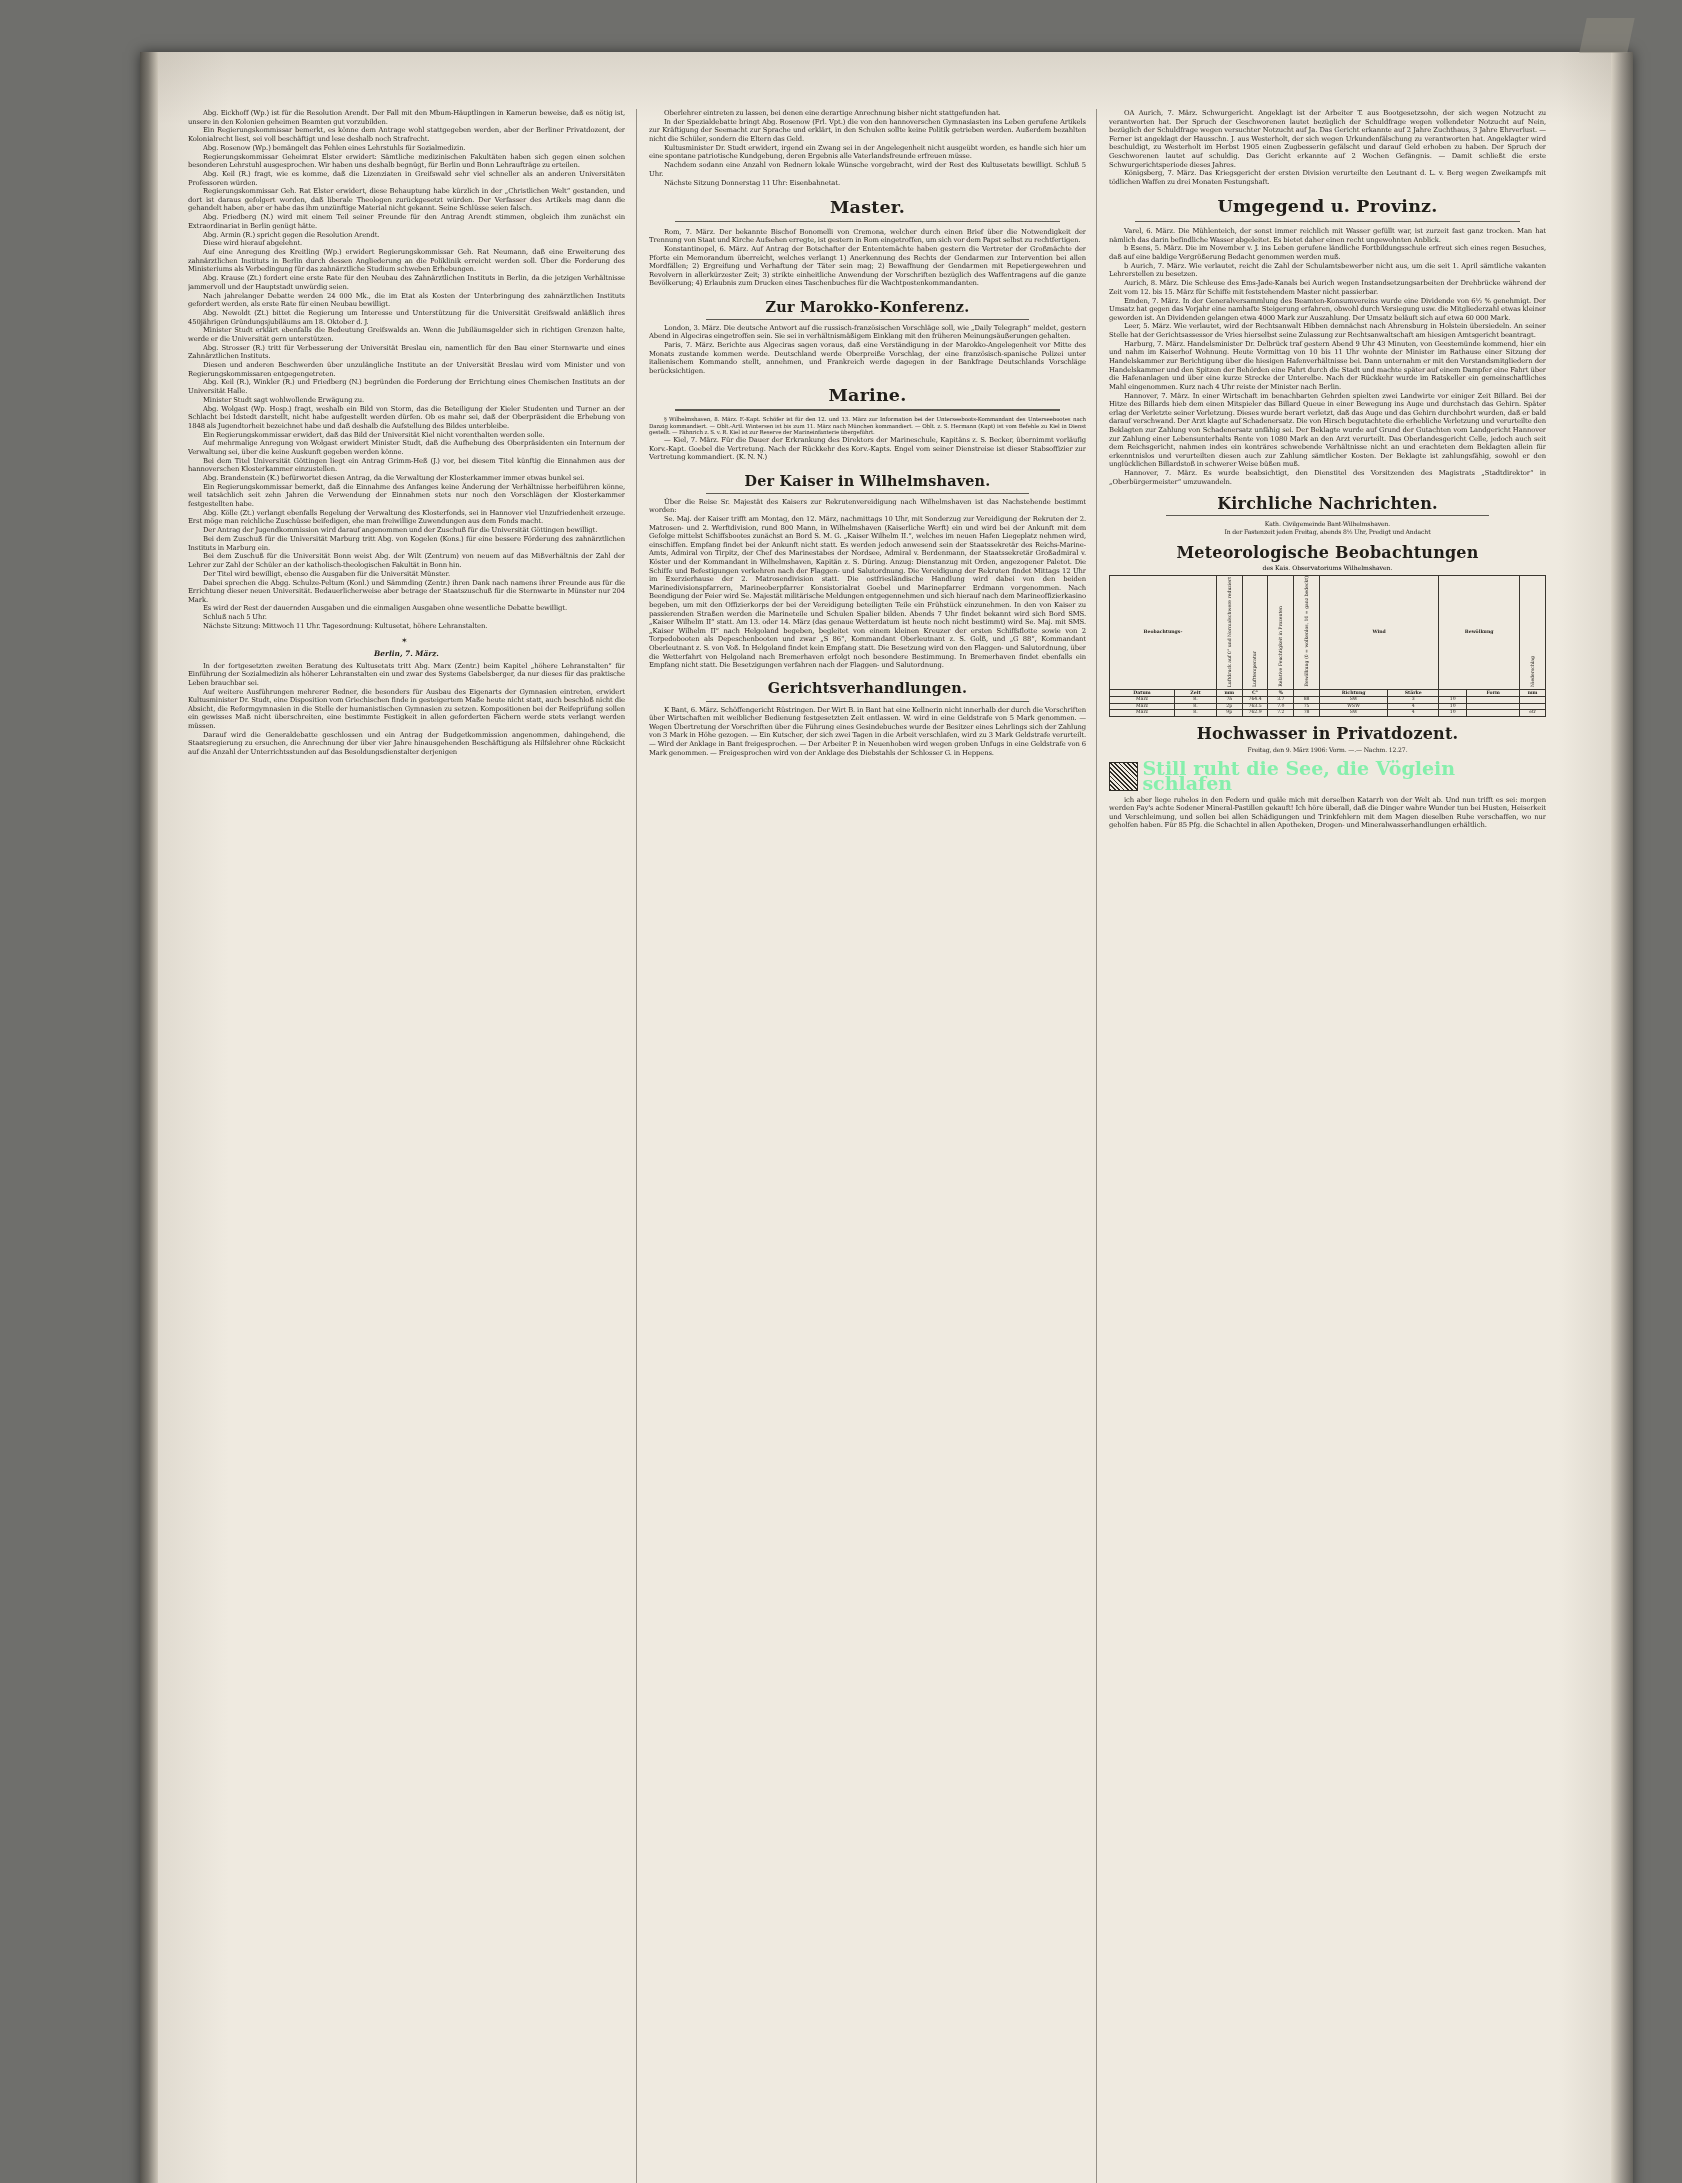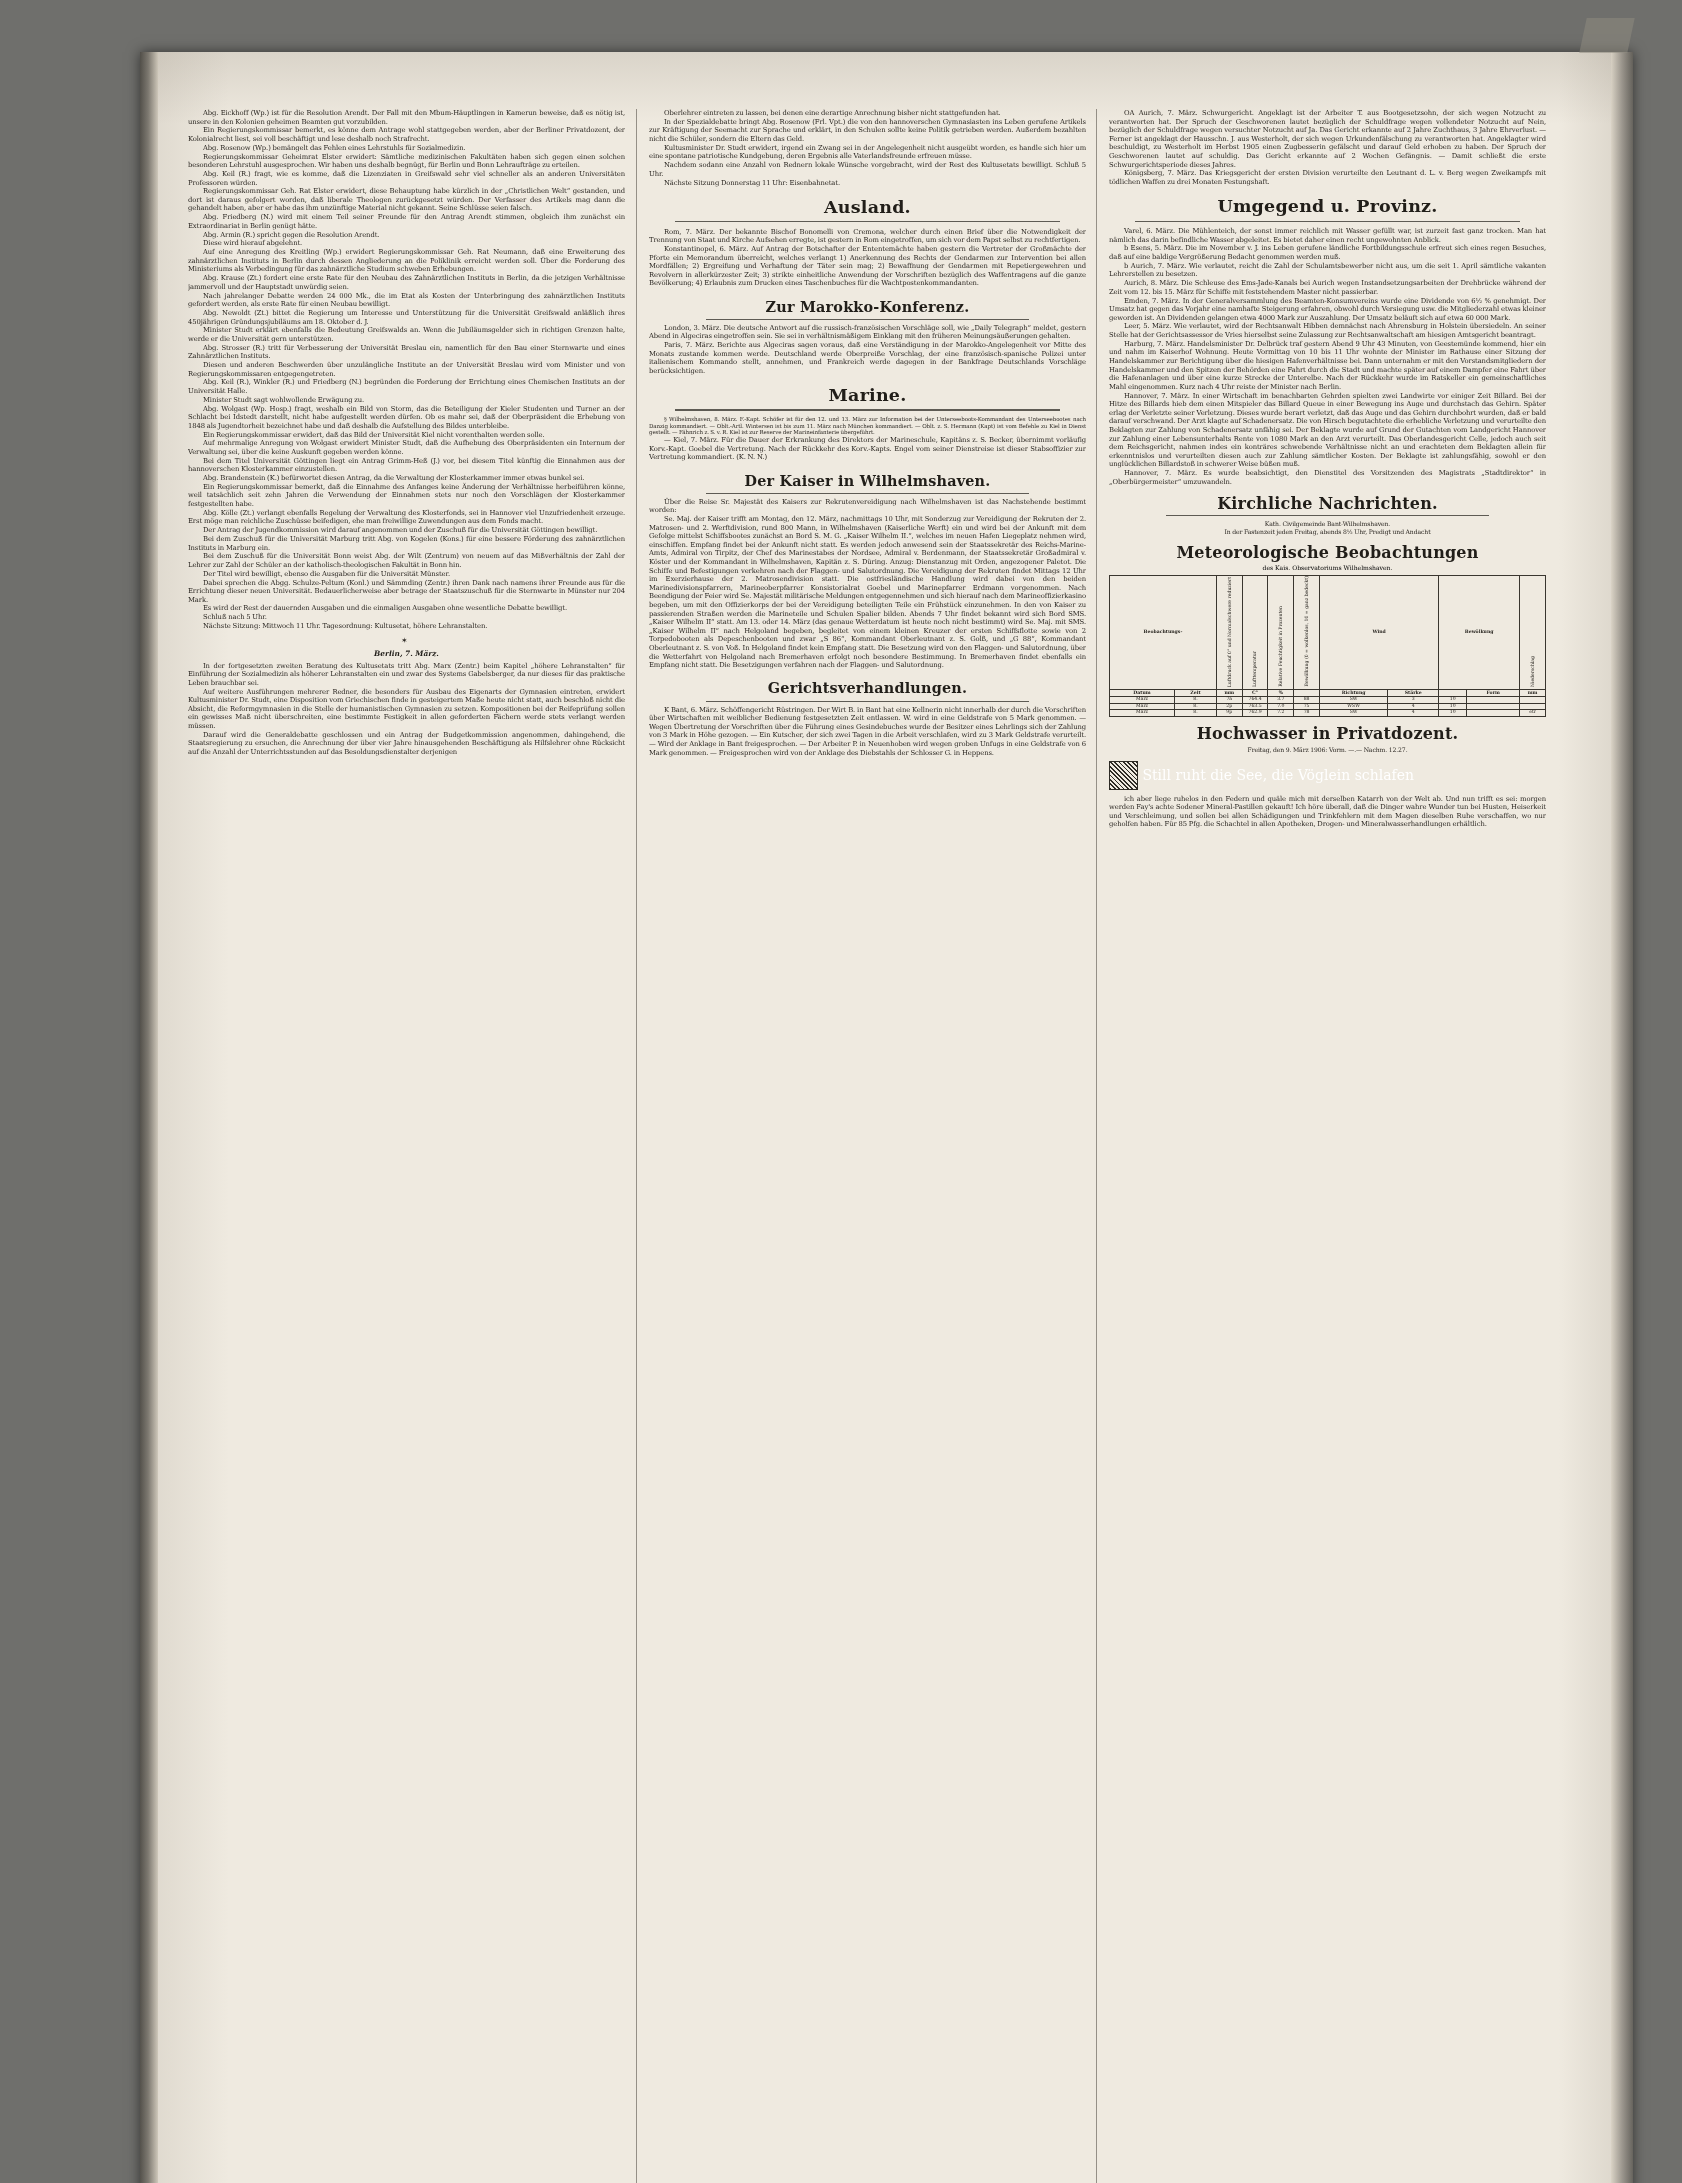--- a/index.html
+++ b/index.html
@@ -188,24 +188,24 @@
   }
   .ornament {
     flex: 0 0 27px;
     height: 27px;
     background:
       repeating-linear-gradient(45deg, #2e2b25 0 1.3px, #efeae0 1.3px 3.1px);
     border: 0.9px solid #2e2b25;
   }
   .final-head h2 {
     margin: 0;
-    font-size: 14px;
+    font-size: 19px;
     line-height: 15px;
-    font-weight: 400;
-    color: #ffffff;
+    font-weight: 700;
+    color: #86efac;
   }
 </style>
 </head>
 <body>
 
 <div class="page">
   <div class="paper">
     <div class="paper-grain"></div>
   </div>
   <div class="binding"></div>
@@ -260,21 +260,21 @@
     </div>
 
     <div class="col col2">
       <p class="t">Oberlehrer eintreten zu lassen, bei denen eine derartige Anrechnung bisher nicht stattgefunden hat.</p>
       <p class="t">In der Spezialdebatte bringt Abg. Rosenow (Frl. Vpt.) die von den hannoverschen Gymnasiasten ins Leben gerufene Artikels zur Kräftigung der Seemacht zur Sprache und erklärt, in den Schulen sollte keine Politik getrieben werden. Außerdem bezahlten nicht die Schüler, sondern die Eltern das Geld.</p>
       <p class="t">Kultusminister Dr. Studt erwidert, irgend ein Zwang sei in der Angelegenheit nicht ausgeübt worden, es handle sich hier um eine spontane patriotische Kundgebung, deren Ergebnis alle Vaterlandsfreunde erfreuen müsse.</p>
       <p class="t">Nachdem sodann eine Anzahl von Rednern lokale Wünsche vorgebracht, wird der Rest des Kultusetats bewilligt. Schluß 5 Uhr.</p>
       <p class="t">Nächste Sitzung Donnerstag 11 Uhr: Eisenbahnetat.</p>
 
       <div class="head-wrap">
-        <h2 class="head">Ausland.</h2>
+        <h2 class="head">Master.</h2>
         <div class="head-rule"></div>
       </div>
       <p class="t">Rom, 7. März. Der bekannte Bischof Bonomelli von Cremona, welcher durch einen Brief über die Notwendigkeit der Trennung von Staat und Kirche Aufsehen erregte, ist gestern in Rom eingetroffen, um sich vor dem Papst selbst zu rechtfertigen.</p>
       <p class="t">Konstantinopel, 6. März. Auf Antrag der Botschafter der Ententemächte haben gestern die Vertreter der Großmächte der Pforte ein Memorandum überreicht, welches verlangt 1) Anerkennung des Rechts der Gendarmen zur Intervention bei allen Mordfällen; 2) Ergreifung und Verhaftung der Täter sein mag; 2) Bewaffnung der Gendarmen mit Repetiergewehren und Revolvern in allerkürzester Zeit; 3) strikte einheitliche Anwendung der Vorschriften bezüglich des Waffentragens auf die ganze Bevölkerung; 4) Erlaubnis zum Drucken eines Taschenbuches für die Wachtpostenkommandanten.</p>
 
       <div class="head-wrap">
         <h2 class="head sm">Zur Marokko-Konferenz.</h2>
         <div class="head-rule thin"></div>
       </div>
       <p class="t">London, 3. März. Die deutsche Antwort auf die russisch-französischen Vorschläge soll, wie „Daily Telegraph“ meldet, gestern Abend in Algeciras eingetroffen sein. Sie sei in verhältnismäßigem Einklang mit den früheren Meinungsäußerungen gehalten.</p>

